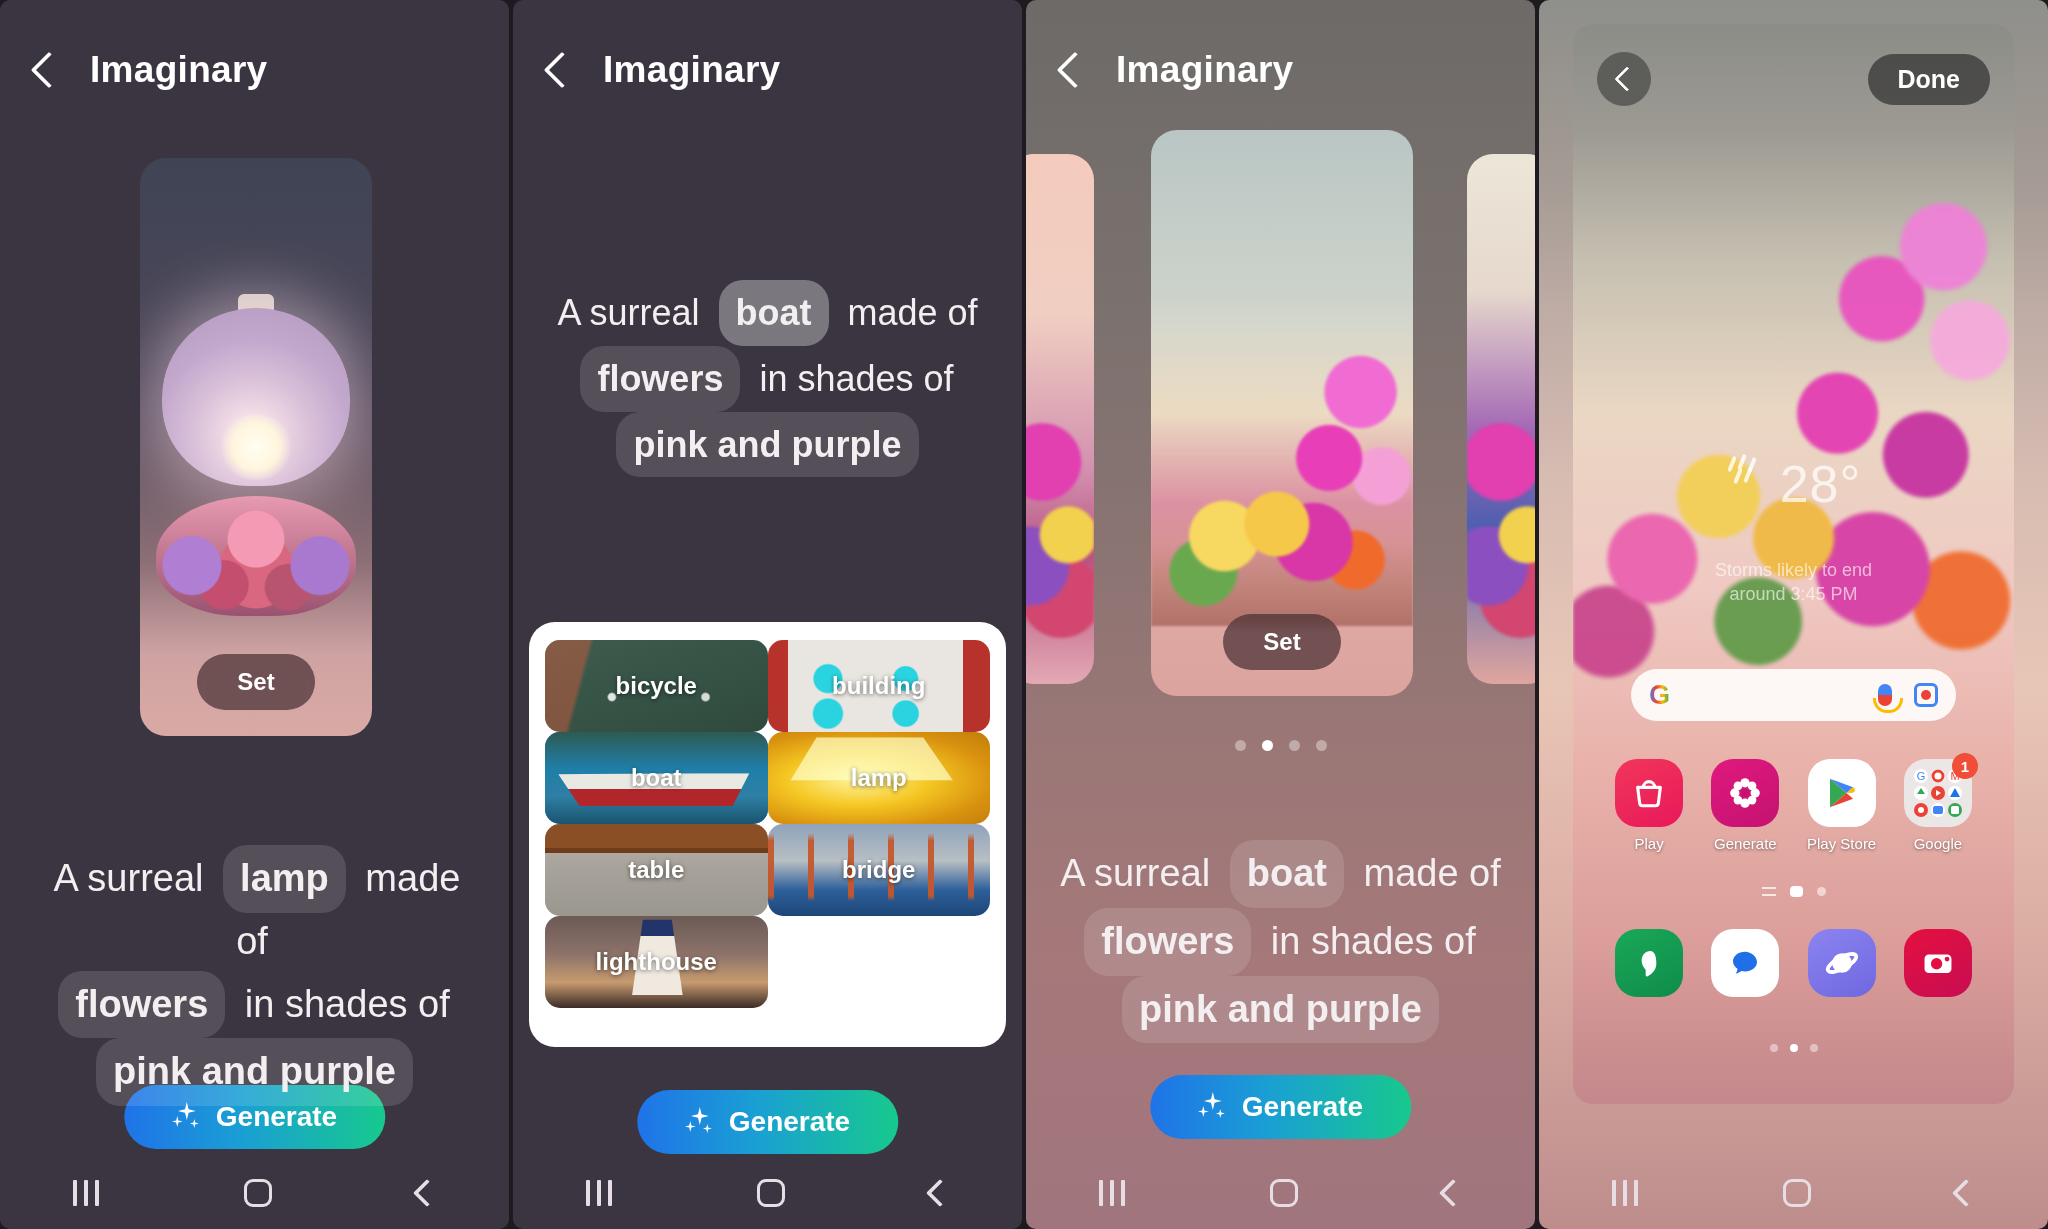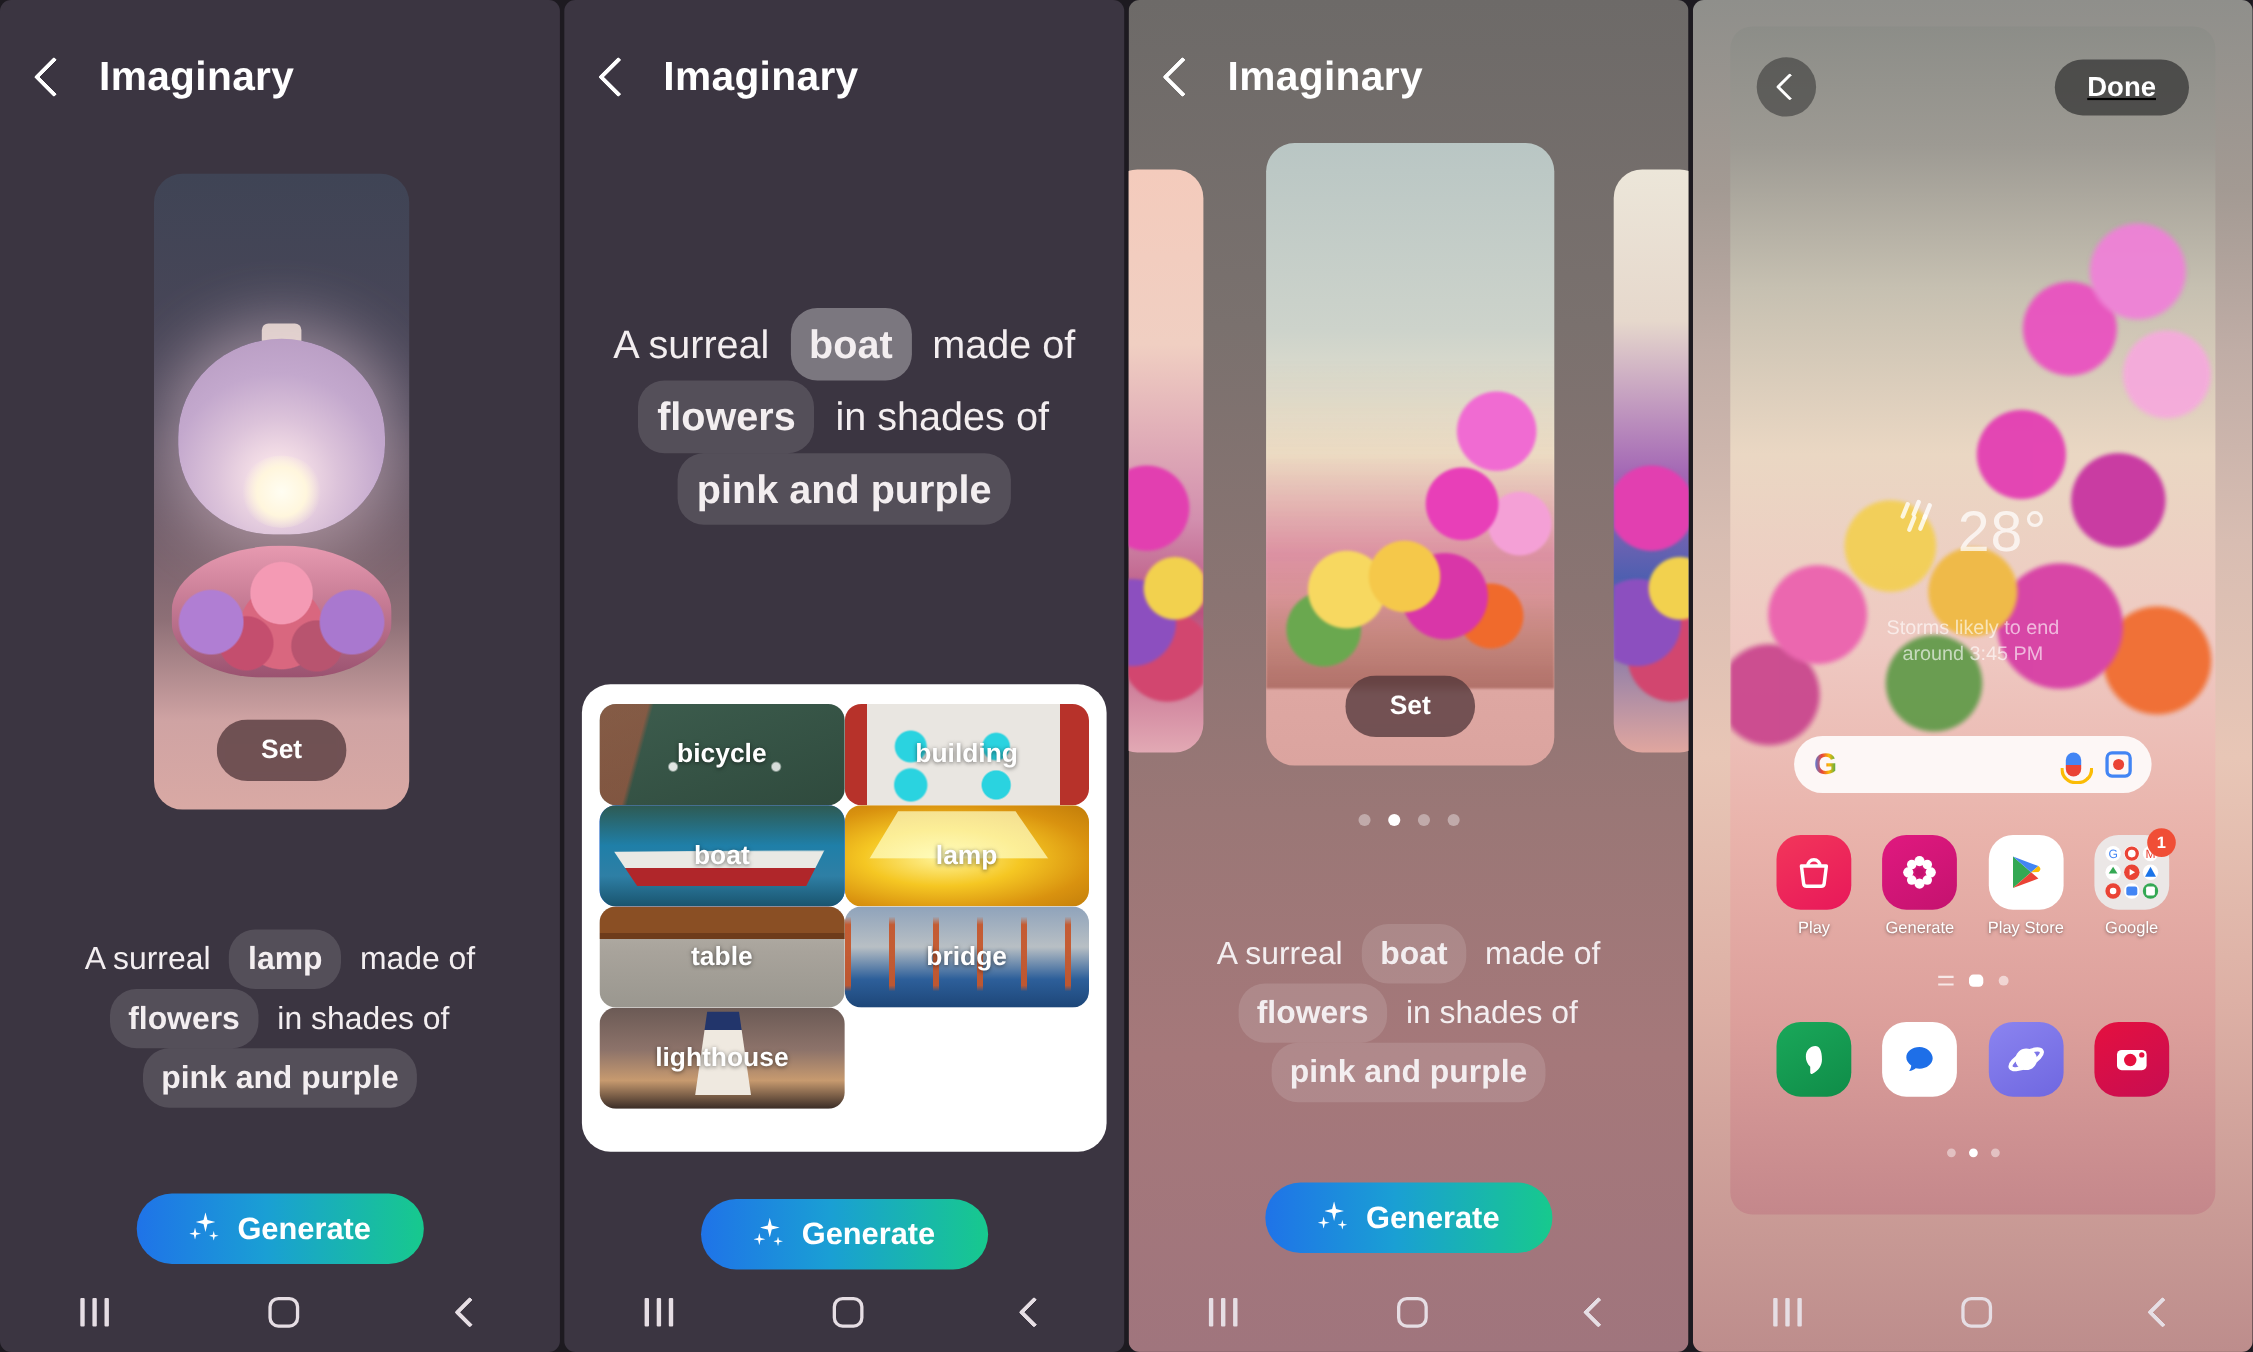--- a/index.html
+++ b/index.html
@@ -44,21 +44,21 @@
              radial-gradient(circle at 50% 62%, #d9677f 0 30%, rgba(0,0,0,0) 31%),
              linear-gradient(180deg,#e79ab0,#9a5270);
             filter:blur(.4px);}
   .setbtn{ position:absolute; left:50%; transform:translateX(-50%); bottom:26px;
            min-width:118px; padding:14px 40px; border-radius:40px;
            background:rgba(74,49,52,.72); color:#fff; font-size:24px; font-weight:bold;
            text-align:center; backdrop-filter:blur(4px);}
 
   
   .prompt{ position:absolute; left:0; right:0; text-align:center; line-height:1.52;
-           font-size:29px; color:#f3eef0; padding:0 28px; z-index:10;}
+           font-size:38px; color:#f3eef0; padding:0 28px; z-index:10;}
   .prompt .w{ margin:0 5px; }
   .pill{ display:inline-block; padding:5px 17px; border-radius:24px; font-weight:bold;
          background:rgba(255,255,255,.13); margin:0 4px; }
   .pill.active{ background:rgba(255,255,255,.33); }
 
   
   .genbtn{ position:absolute; left:50%; transform:translateX(-50%);
            display:flex; align-items:center; justify-content:center; gap:14px;
            padding:16px 48px; border-radius:40px; color:#fff; font-size:28px; font-weight:bold;
            background:linear-gradient(90deg,#1f73e8 0%,#1a9fd4 45%,#17c98d 100%);}
@@ -141,21 +141,21 @@
       radial-gradient(circle at 80% 54%, #c62fa0 0 9%, rgba(0,0,0,0) 10%),
       radial-gradient(circle at 33% 62%, #f3cf52 0 9%, rgba(0,0,0,0) 10%),
       radial-gradient(circle at 50% 70%, #f0b93f 0 9%, rgba(0,0,0,0) 10%),
       radial-gradient(circle at 18% 74%, #eb5fae 0 8%, rgba(0,0,0,0) 9%),
       radial-gradient(circle at 68% 76%, #d63ba4 0 11%, rgba(0,0,0,0) 12%),
       radial-gradient(circle at 88% 82%, #f06a2c 0 8%, rgba(0,0,0,0) 9%),
       radial-gradient(circle at 42% 86%, #5f9a48 0 8%, rgba(0,0,0,0) 9%),
       radial-gradient(circle at 8% 88%, #c9448d 0 7%, rgba(0,0,0,0) 8%);
      filter:blur(1.4px); opacity:.92;}
   .topbar4{ position:absolute; left:34px; right:34px; top:24px; height:110px;
-            display:flex; align-items:center; justify-content:space-between; padding:0 24px; z-index:25;text-decoration:underline;}
+            display:flex; align-items:center; justify-content:space-between; padding:0 24px; z-index:25;}
   .backcircle{ width:54px; height:54px; border-radius:50%; background:rgba(50,50,50,.55);
                display:flex; align-items:center; justify-content:center;}
   .backcircle .chev{ width:18px; height:18px; border-width:3px; margin-left:5px;}
   .donebtn{ padding:11px 30px; border-radius:30px; background:rgba(50,50,50,.72);
             color:#fff; font-size:25px; font-weight:bold;}
   .weather{ position:absolute; left:0; right:0; top:430px; text-align:center; z-index:12;
             color:rgba(255,255,255,.72);}
   .wtemp{ font-size:52px; font-weight:300; letter-spacing:1px; display:flex;
           align-items:flex-start; justify-content:center; gap:10px;}
   .rainico{ width:44px; height:30px; position:relative; }

